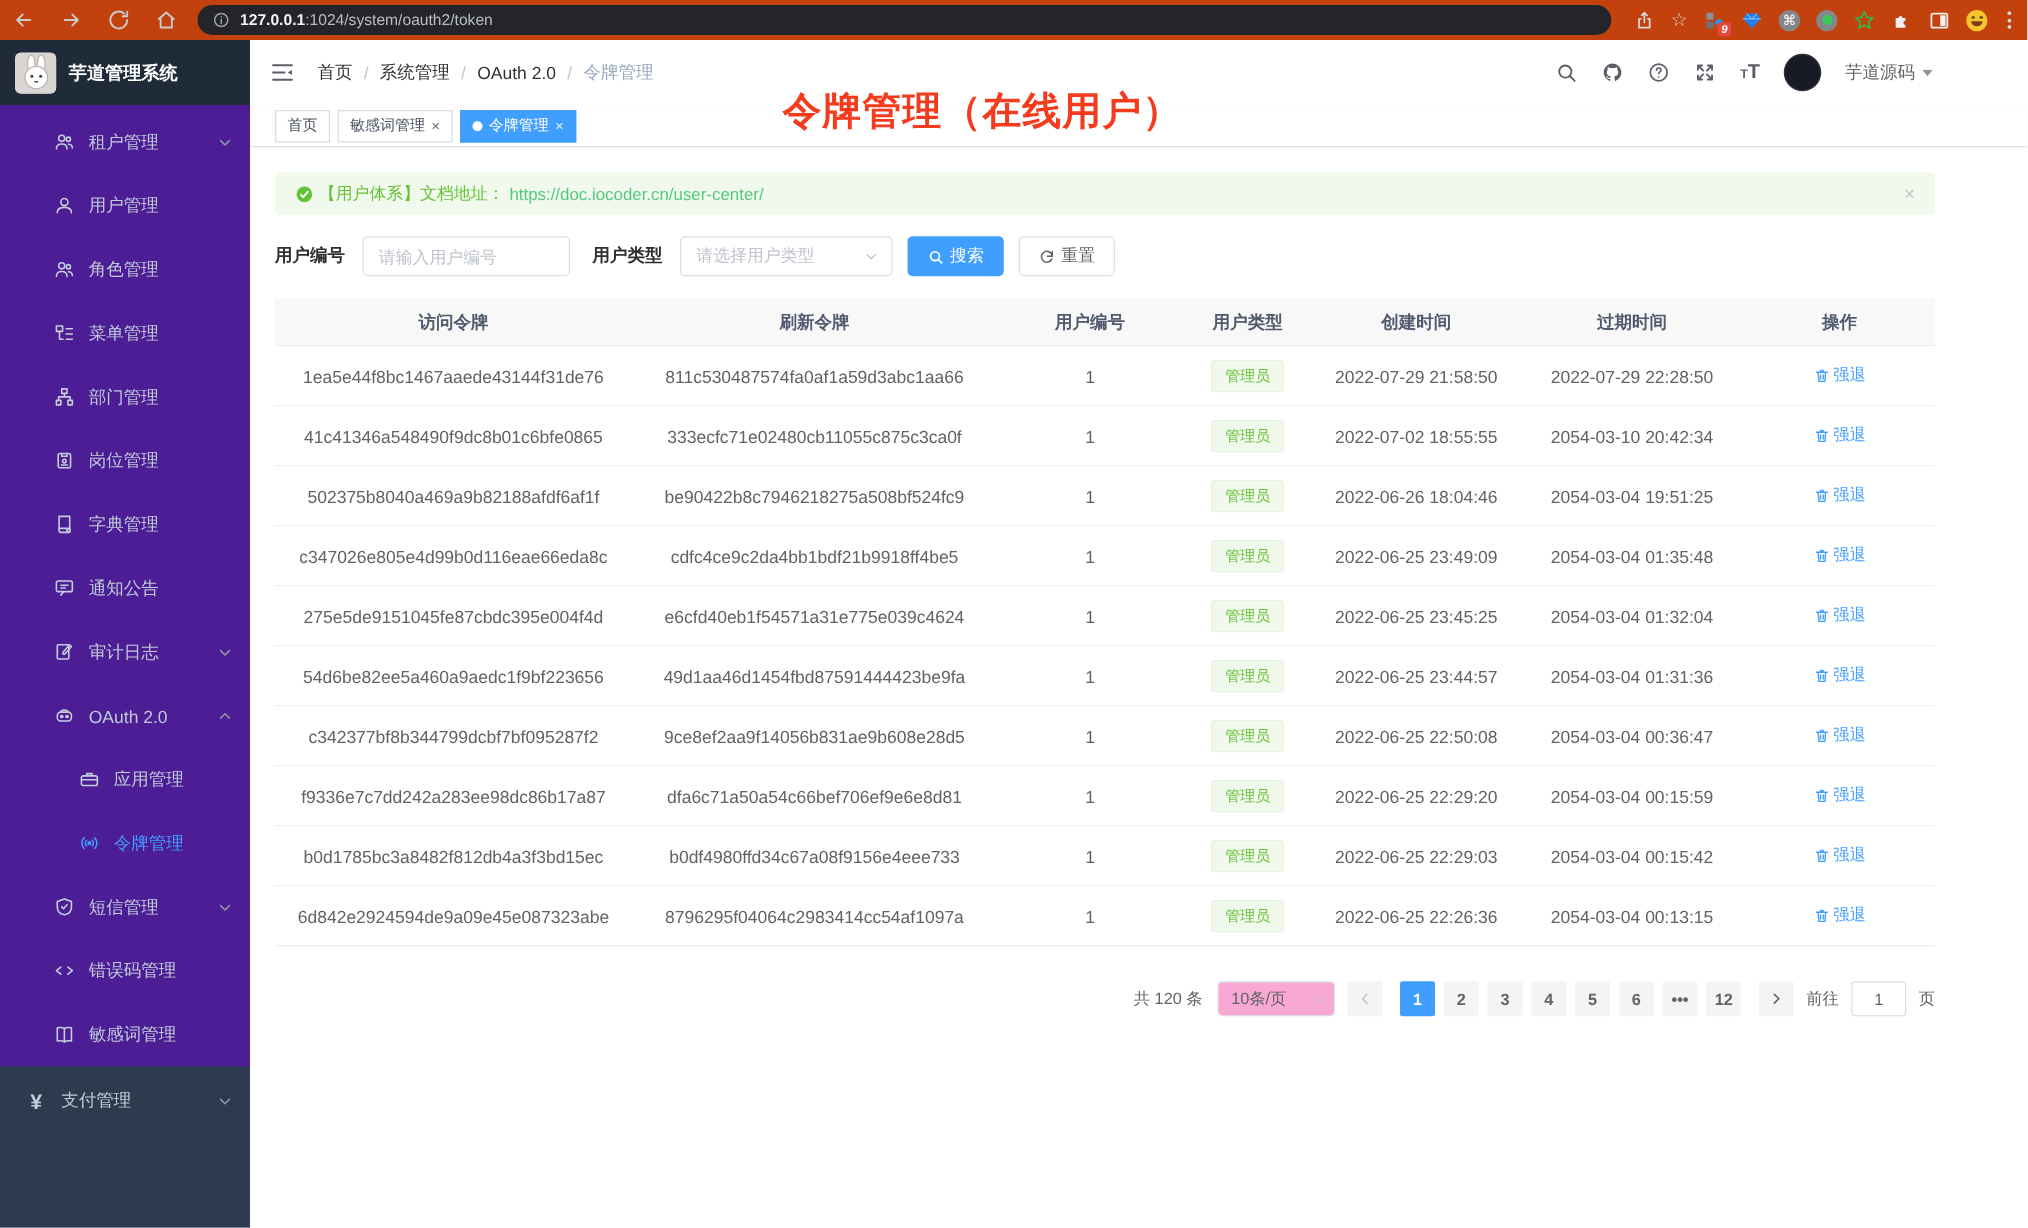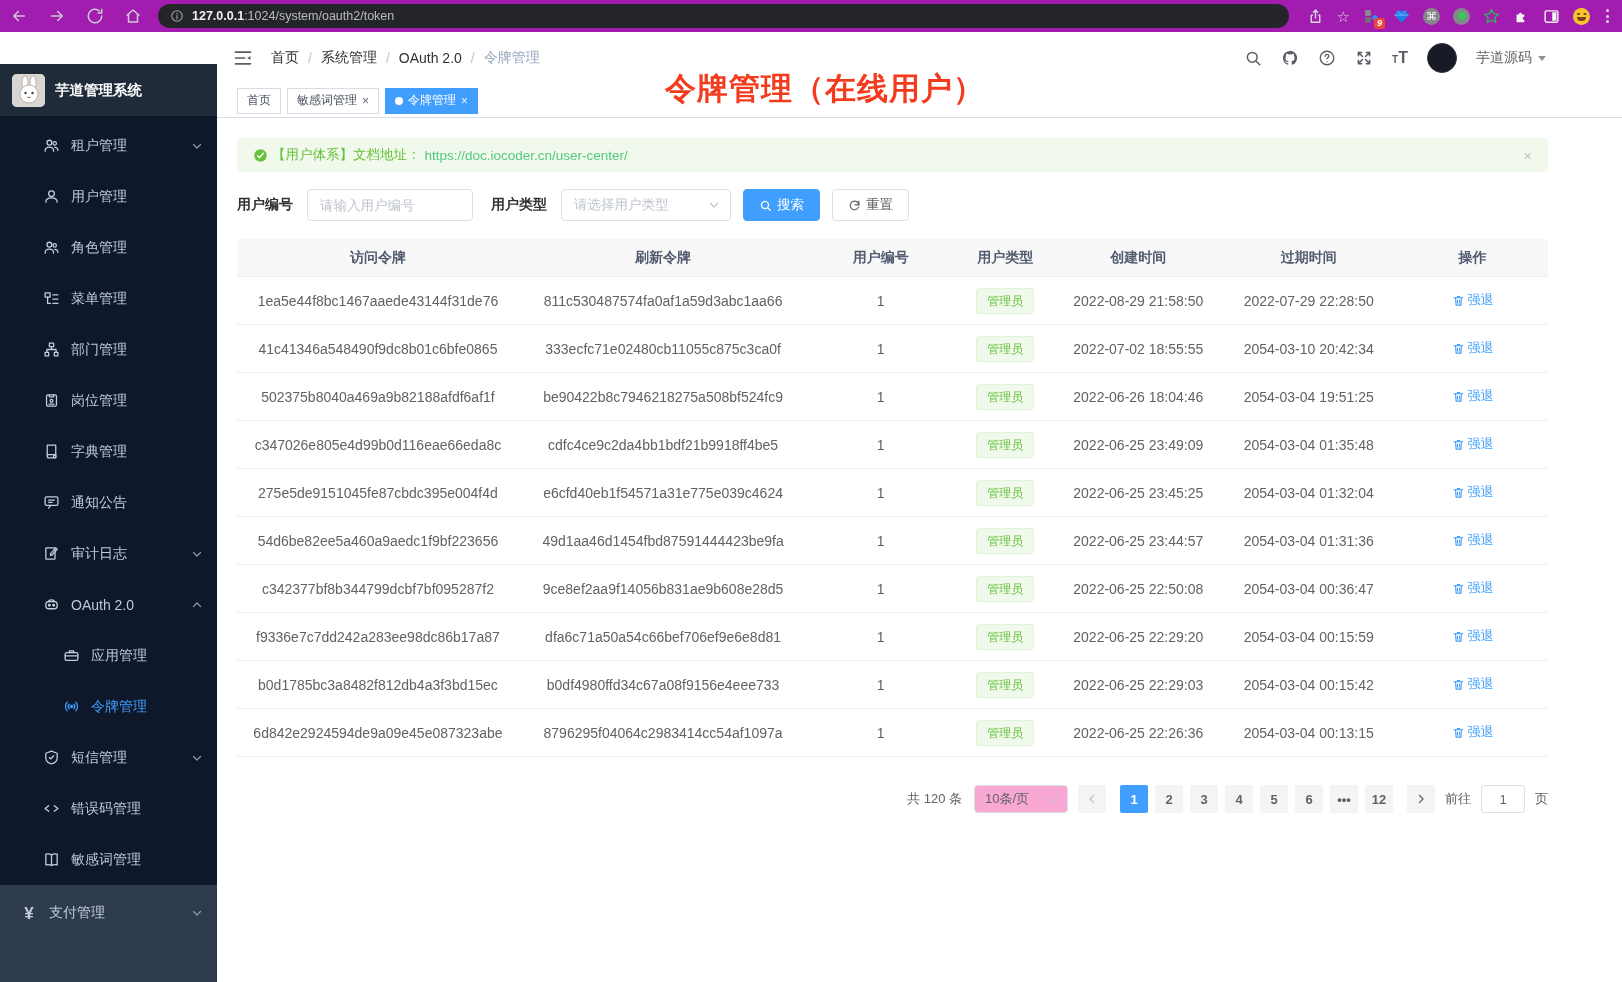--- a/index.html
+++ b/index.html
@@ -1,21 +1,21 @@
 <!DOCTYPE html>
 <html><head>
 <meta charset="utf-8">
 <style>
   * { margin:0; padding:0; box-sizing:border-box; }
   html,body { width:1622px; height:982px; overflow:hidden; }
   body { font-family:"Liberation Sans","DejaVu Sans",sans-serif; background:#fff; position:relative; font-size:14px; }
   svg { display:block; }
 
   
-  .browser-bar { height:32px; background:#a21caf; display:flex; align-items:center; padding:0 10px; color:#c9cbcf; }
+  .browser-bar { height:32px; background:#c2410c; display:flex; align-items:center; padding:0 10px; color:#c9cbcf; }
   .b-nav { display:flex; align-items:center; gap:20px; margin-right:16px; }
   .b-nav .bicon { width:18px; height:18px; color:#c9cbcf; cursor:pointer; }
   .url-pill { flex:1; height:24px; background:#242528; border-radius:12px; display:flex; align-items:center; padding:0 12px; gap:8px; margin-right:18px; }
   .url-text { font-size:12.5px; color:#b9bcc1; white-space:nowrap; }
   .url-text b { color:#f0f1f2; font-weight:700; }
   .b-right { display:flex; align-items:center; gap:13px; }
   .b-right .bicon { width:17px; height:17px; color:#d7d8da; cursor:pointer; position:relative; }
   .star-glyph { font-size:15px; color:#d7d8da; line-height:17px; }
   .ext-badge { position:absolute; right:-5px; bottom:-4px; background:#e8453c; color:#fff; font-size:9px; font-weight:700; padding:0 3px; border-radius:2px; line-height:11px; }
   .circle-ext { width:17px; height:17px; border-radius:50%; background:#85878b; display:flex; align-items:center; justify-content:center; color:#fff; font-size:11px; }
@@ -23,21 +23,21 @@
   .emoji-face { width:17px; height:17px; border-radius:50%; background:#f6c52e; position:relative; }
   .emoji-face:before { content:""; position:absolute; left:4px; top:5px; width:2.5px; height:2.5px; border-radius:50%; background:#6b4b12; box-shadow:6.5px 0 0 #6b4b12; }
   .emoji-face:after { content:""; position:absolute; left:4px; top:9px; width:9px; height:4.5px; border-radius:0 0 9px 9px; background:#7c3c1e; }
   .kebab { display:flex; flex-direction:column; gap:2.5px; padding:0 3px; cursor:pointer; }
   .kebab i { width:3px; height:3px; border-radius:50%; background:#d7d8da; }
 
   
   .app { display:flex; height:950px; }
 
   
-  .sidebar { width:217px; background:#0f172a; display:flex; flex-direction:column; flex:none;margin-top:32px; }
+  .sidebar { width:200px; background:#4c1d95; display:flex; flex-direction:column; flex:none; }
   .logo-row { height:52px; background:#1f2b38; display:flex; align-items:center; gap:10px; padding:0 12px; flex:none; }
   .logo-img { width:33px; height:33px; border-radius:5px; background:#d8d5d2; overflow:hidden; flex:none; }
   .app-title { color:#fff; font-size:14.5px; font-weight:700; white-space:nowrap; }
   .menu { flex:1; padding-top:4px; }
   .menu-item { height:51px; display:flex; align-items:center; padding:0 14px 0 42px; color:#bfcbd9; font-size:14px; cursor:pointer; }
   .menu-item.sub { padding-left:62px; }
   .menu-item.active { color:#409eff; }
   .menu-bottom .menu-item { height:56px; padding-left:20px; }
   .mi-icon { width:18px; margin-right:11px; display:flex; align-items:center; justify-content:center; color:#c4cedb; flex:none; }
   .menu-item.active .mi-icon { color:#409eff; }
@@ -110,21 +110,21 @@
   .page-btn { min-width:28px; height:28px; padding:0 4px; border-radius:2px; background:#f4f4f5; color:#606266; font-weight:700; font-size:13px; display:flex; align-items:center; justify-content:center; cursor:pointer; }
   .page-btn.active { background:#409eff; color:#fff; cursor:default; }
   .arrow-btn { width:28px; height:28px; border-radius:2px; background:#f4f4f5; display:flex; align-items:center; justify-content:center; cursor:pointer; }
   .arrow-btn svg { width:12px; height:12px; }
   .arrow-prev { color:#c0c4cc; }
   .arrow-next { color:#606266; }
   .goto-input { width:44px; height:28px; border:1px solid #dcdfe6; border-radius:3px; text-align:center; font-size:13px; color:#606266; outline:none; font-family:inherit; }
   .goto-label { white-space:nowrap; }
 
   
-  .annotation { position:absolute; left:665px; top:68px; font-size:31px; font-weight:700; color:#f43b1d; letter-spacing:1px; z-index:40; white-space:nowrap; }
+  .annotation { position:absolute; left:626px; top:68px; font-size:31px; font-weight:700; color:#f43b1d; letter-spacing:1px; z-index:40; white-space:nowrap; }
 </style>
 </head>
 <body>
 
 <div class="browser-bar">
   <div class="b-nav">
     <span class="bicon">
       <svg viewBox="0 0 24 24" fill="none" stroke="currentColor" stroke-width="2" stroke-linecap="round" stroke-linejoin="round">
           <path d="M19 12H5M11 6l-6 6 6 6"></path>
         </svg>
@@ -527,21 +527,21 @@
           <div class="th col-created">创建时间</div>
           <div class="th col-expires">过期时间</div>
           <div class="th col-action">操作</div>
         </div>
         <div>
             <div class="tr">
               <div class="td col-access">1ea5e44f8bc1467aaede43144f31de76</div>
               <div class="td col-refresh">811c530487574fa0af1a59d3abc1aa66</div>
               <div class="td col-uid">1</div>
               <div class="td col-utype"><span class="tag-success">管理员</span></div>
-              <div class="td col-created">2022-08-29 21:58:50</div>
+              <div class="td col-created">2022-07-29 21:58:50</div>
               <div class="td col-expires">2022-07-29 22:28:50</div>
               <div class="td col-action"><a class="action-link">
                   <svg viewBox="0 0 24 24" fill="none" stroke="currentColor" stroke-width="2" stroke-linecap="round" stroke-linejoin="round">
                     <path d="M4 7h16M10 7V4.5h4V7M6.5 7l1 13.5h9l1-13.5M10 11v6M14 11v6"></path>
                   </svg>
                   <span>强退</span>
                 </a></div>
             </div>
             <div class="tr">
               <div class="td col-access">41c41346a548490f9dc8b01c6bfe0865</div>

